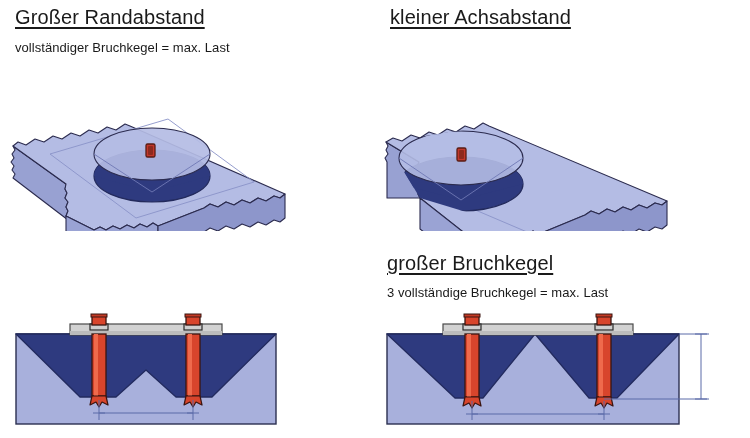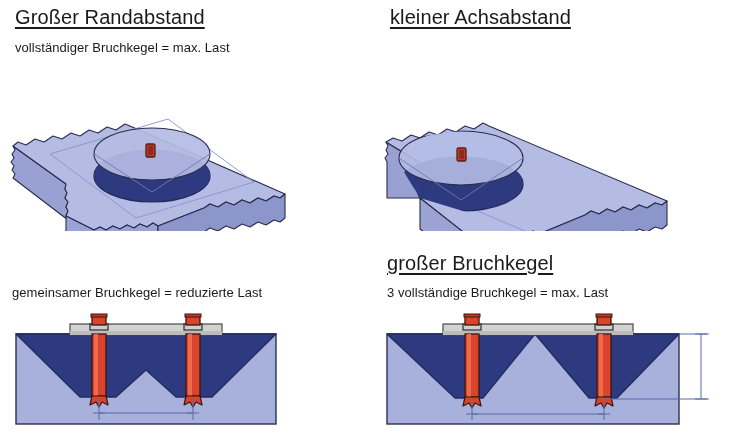--- a/index.html
+++ b/index.html
@@ -142,21 +142,20 @@
 
       <g>
         <rect x="78" y="82" width="9" height="13" rx="1.6" fill="#c2372a" stroke="#5a1d14" stroke-width="1.3"></rect>
         <rect x="80" y="84" width="5" height="9" rx="1" fill="#8e2a1e"></rect>
       </g>
     </svg>
   </div>
 </div>
 
 <div class="quad q-bl">
-  <div class="caption">gemeinsamer Bruchkegel = reduzierte Last</div>
 
   <div class="fig fig-bl">
     <svg width="290" height="120" viewBox="0 0 290 120">
 
       <rect x="8" y="22" width="260" height="90" fill="#a8b0dc" stroke="#2b3050" stroke-width="1.4"></rect>
 
       <path d="M8,22 L72,85 L108,85 L138,58 L168,85 L204,85 L268,22 Z" fill="#2e3a7f" stroke="#222a5e" stroke-width="1.3" stroke-linejoin="round"></path>
 
       <g>
         <rect x="62" y="12" width="152" height="11" fill="#d2d2d2" stroke="#4a4a4a" stroke-width="1.2"></rect>

